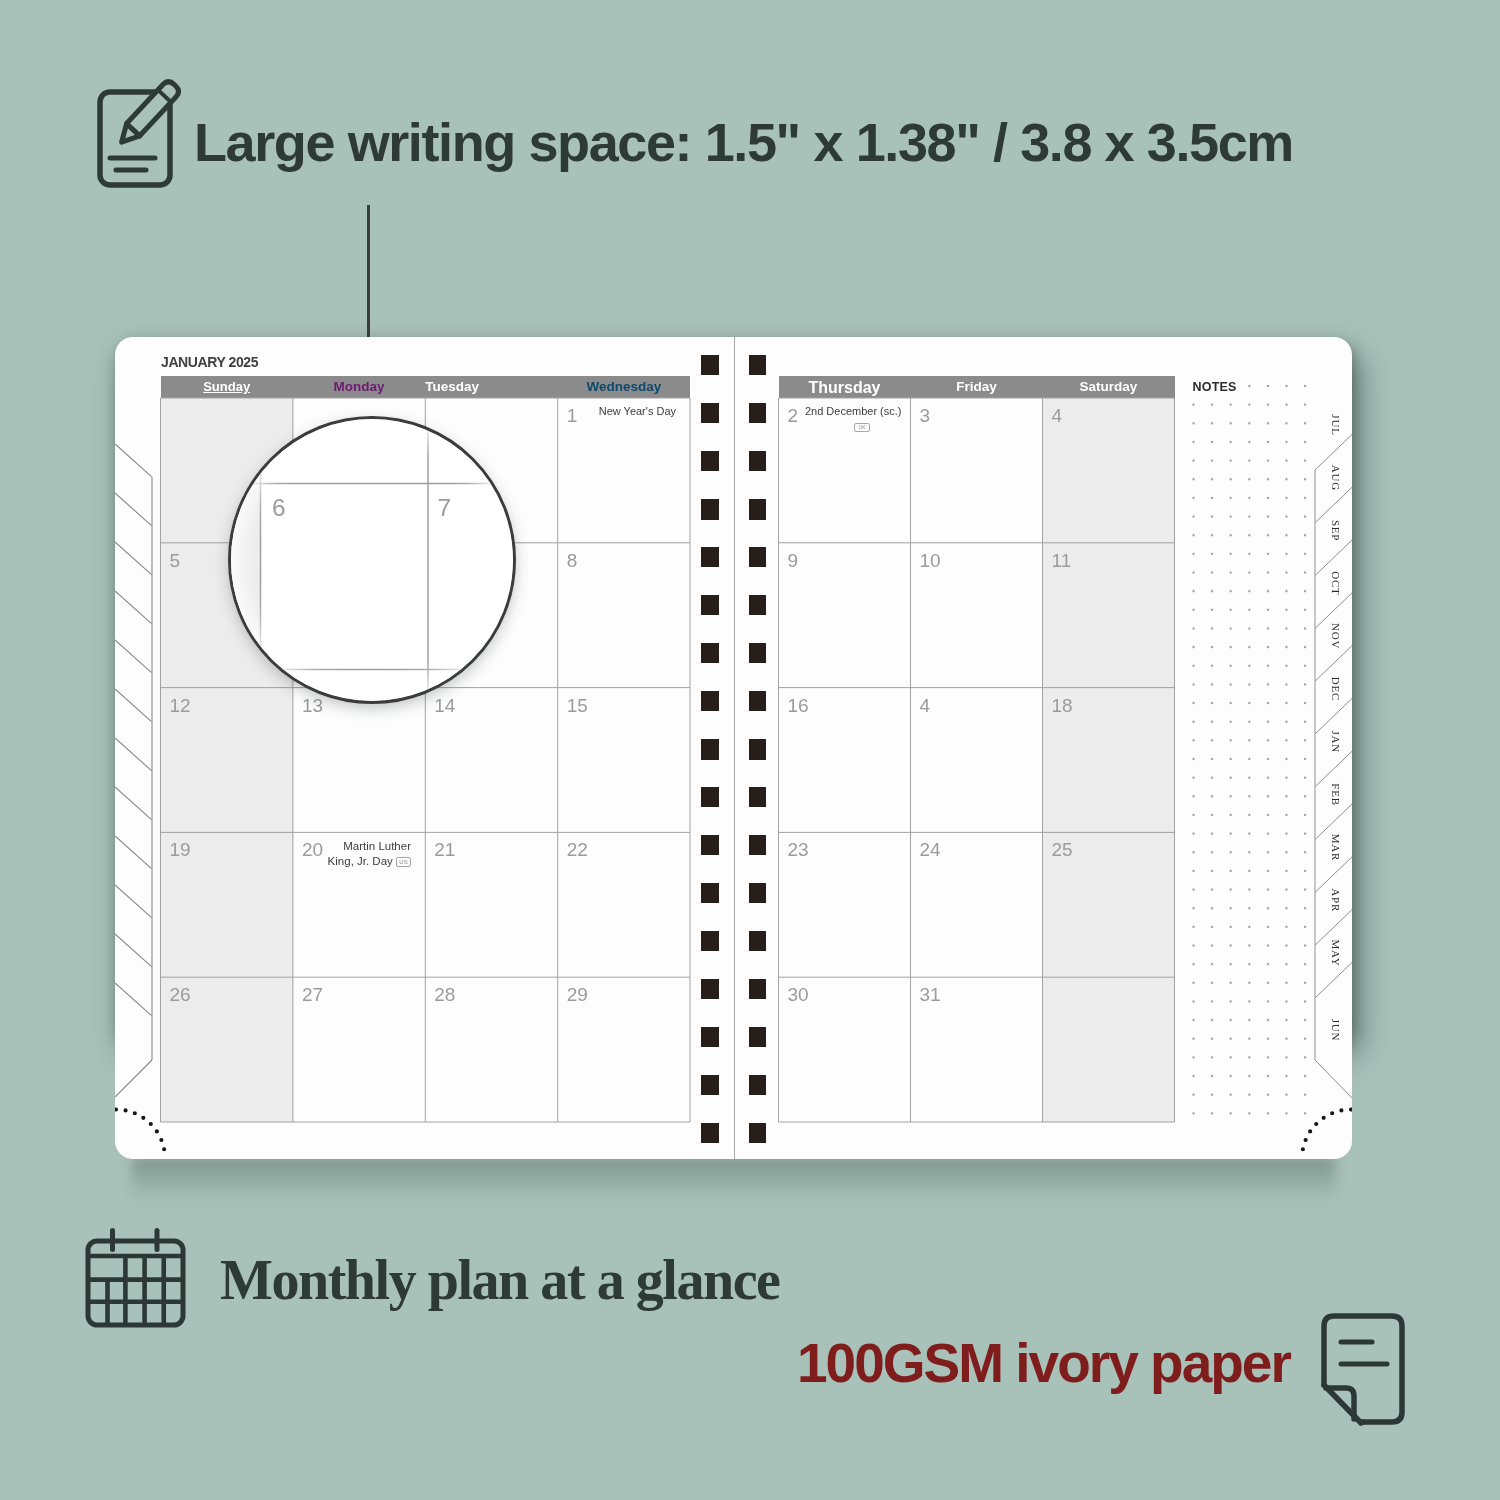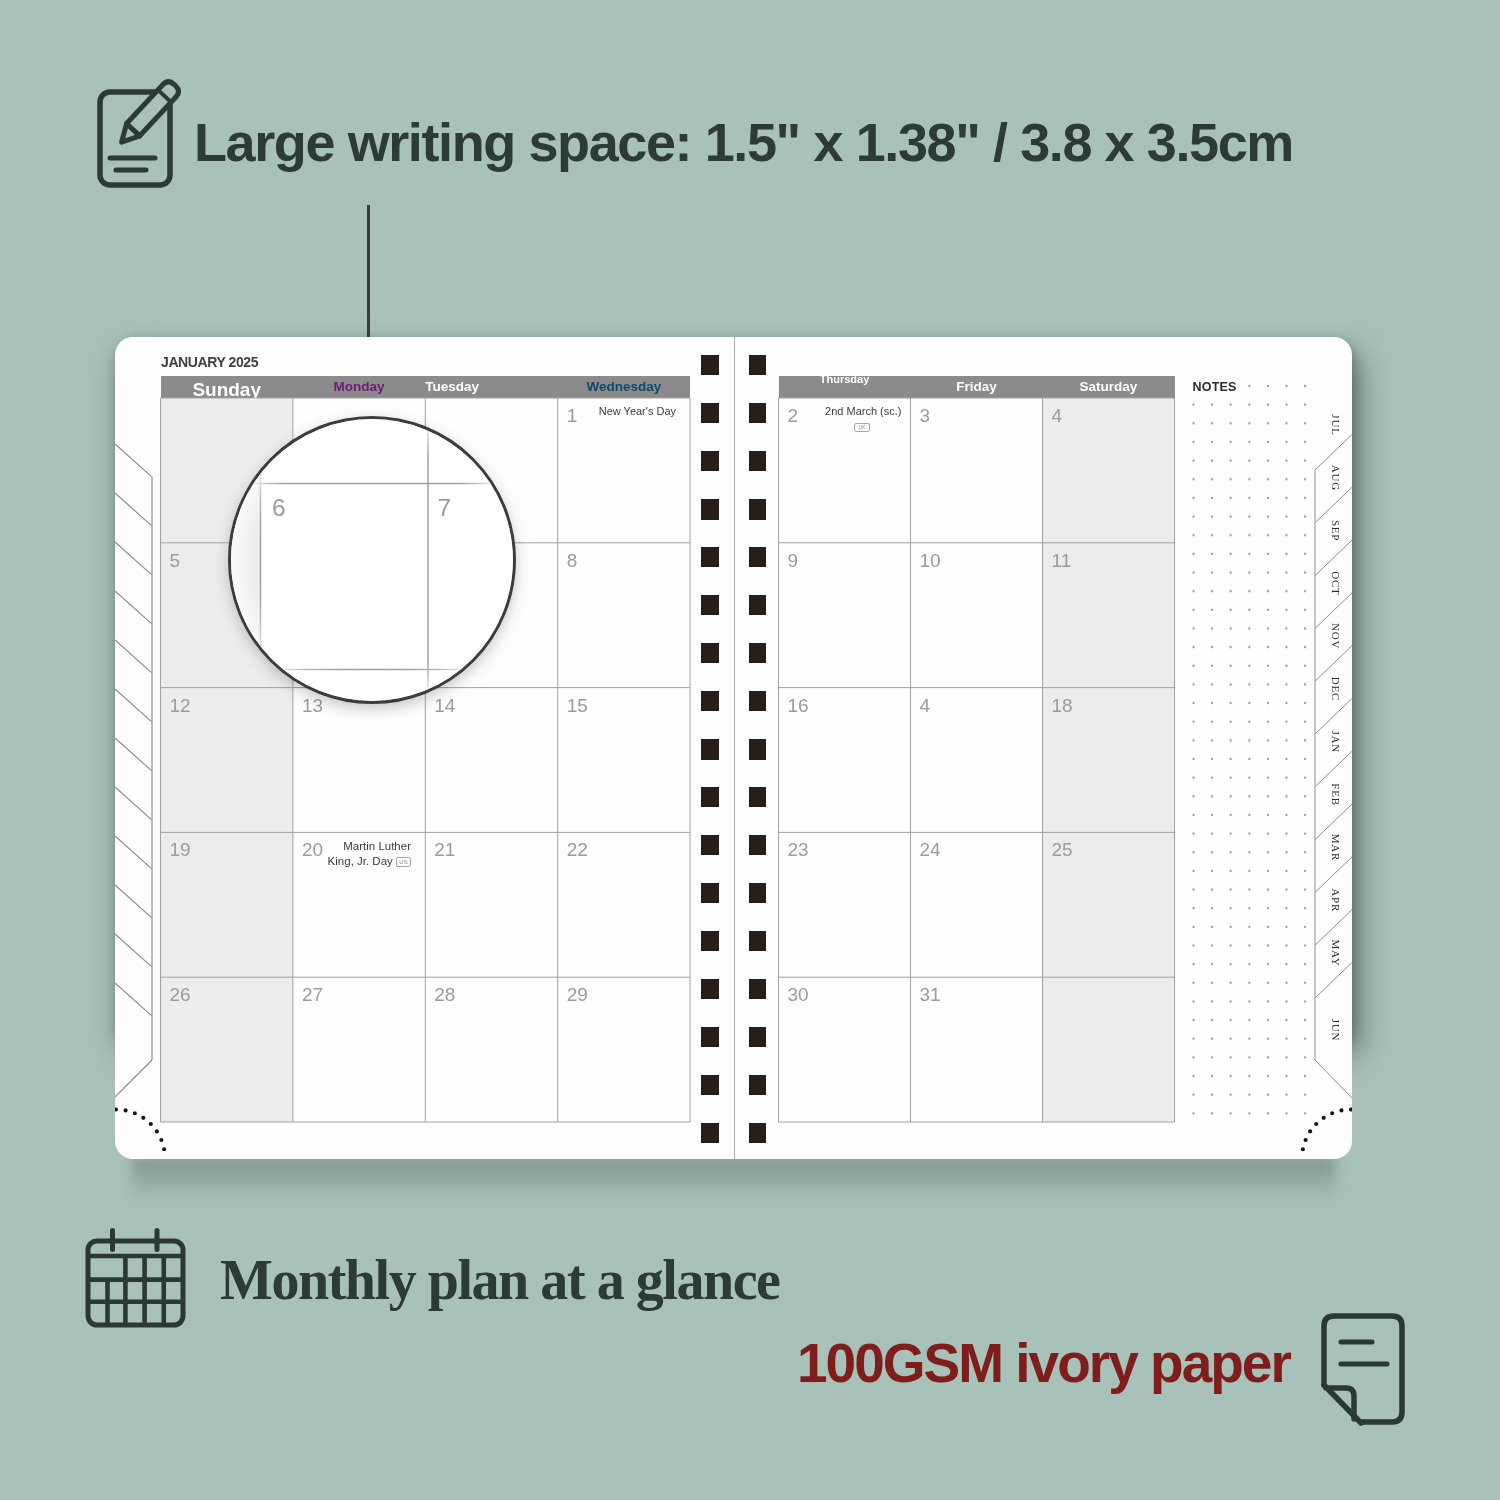--- a/index.html
+++ b/index.html
@@ -36,21 +36,21 @@
 
   <div class="abs" style="left:618.5px;top:0;width:1px;height:822px;background:#a9a9a9;"></div>
 
   <div class="abs" style="left:46px;top:17px;font-size:14px;font-weight:bold;color:#404040;letter-spacing:-.4px;">JANUARY 2025</div>
 
   <div class="abs" style="left:45.5px;top:61px;width:132.4px;height:724px;background:#ececec;"></div>
 
   <div class="abs" style="left:927.5px;top:61px;width:132px;height:724px;background:#ececec;"></div>
 
   <div class="abs" style="left:45.5px;top:39px;width:529.5px;height:22px;background:#8b8b8b;"></div>
-  <div class="abs" style="left:45.5px;top:42px;width:132.4px;text-align:center;font-size:19px;font-weight:bold;color:#fff;">Sunday</div>
+  <div class="abs" style="left:45.5px;top:42px;width:132.4px;text-align:center;font-size:13px;font-weight:bold;color:#fff;text-decoration:underline;">Sunday</div>
   <div class="abs" style="left:177.9px;top:42px;width:132.4px;text-align:center;font-size:13.5px;font-weight:bold;color:#701a75;">Monday</div>
   <div class="abs" style="left:310.3px;top:42px;width:132.4px;font-size:13.5px;font-weight:bold;color:#fff;">Tuesday</div>
   <div class="abs" style="left:442.7px;top:42px;width:132.4px;text-align:center;font-size:13.5px;font-weight:bold;color:#0c4a6e;">Wednesday</div>
 
   <svg class="abs" style="left:0;top:0" width="619" height="822" viewBox="0 0 619 822" fill="none" stroke="#a2a2a2" stroke-width="1">
     <path d="M45.5 61 H575 M45.5 205.8 H575 M45.5 350.6 H575 M45.5 495.4 H575 M45.5 640.2 H575 M45.5 785 H575"></path>
     <path d="M45.5 61 V785 M177.9 61 V785 M310.3 61 V785 M442.7 61 V785 M575 61 V785"></path>
   </svg>
 
   <svg class="abs" style="left:0;top:0" width="619" height="822" viewBox="0 0 619 822" fill="none" stroke="#888888" stroke-width="1.1">
@@ -93,26 +93,26 @@
   <div class="num" style="left:672.5px;top:502.4px;">23</div>
   <div class="num" style="left:804.5px;top:502.4px;">24</div>
   <div class="num" style="left:936.5px;top:502.4px;">25</div>
   <div class="num" style="left:672.5px;top:647.2px;">30</div>
   <div class="num" style="left:804.5px;top:647.2px;">31</div>
 
   <div class="abs" style="left:471px;top:68px;width:90px;font-size:11px;color:#3d3d3d;text-align:right;white-space:nowrap;">New Year's Day</div>
 
   <div class="abs" style="left:196px;top:502px;width:100px;font-size:11.5px;line-height:14.5px;color:#3d3d3d;text-align:right;">Martin Luther<br>King, Jr. Day <span style="display:inline-block;width:13px;height:8px;border:1px solid #a5a5a5;border-radius:2px;font-size:6px;color:#888;text-align:center;line-height:8px;vertical-align:1px;">US</span></div>
 
-  <div class="abs" style="left:686.5px;top:68px;width:100px;font-size:11px;color:#3d3d3d;text-align:right;white-space:nowrap;">2nd March (sc.)</div>
+  <div class="abs" style="left:686.5px;top:68px;width:100px;font-size:11px;color:#3d3d3d;text-align:right;white-space:nowrap;">2nd December (sc.)</div>
 
   <div class="abs" style="left:739px;top:86px;width:14px;height:7px;border:1px solid #a8a8a8;border-radius:2px;font-size:5px;color:#8a8a8a;text-align:center;line-height:7px;">UK</div>
 
   <div class="abs" style="left:663.5px;top:39px;width:396px;height:22px;background:#8b8b8b;"></div>
-  <div class="abs" style="left:663.5px;top:36px;width:132px;text-align:center;font-size:11px;font-weight:bold;color:#fff;">Thursday</div>
+  <div class="abs" style="left:663.5px;top:42px;width:132px;text-align:center;font-size:16px;font-weight:bold;color:#fff;">Thursday</div>
   <div class="abs" style="left:795.5px;top:42px;width:132px;text-align:center;font-size:13.5px;font-weight:bold;color:#fff;">Friday</div>
   <div class="abs" style="left:927.5px;top:42px;width:132px;text-align:center;font-size:13.5px;font-weight:bold;color:#fff;">Saturday</div>
 
   <svg class="abs" style="left:619px;top:0" width="618" height="822" viewBox="619 0 618 822" fill="none" stroke="#a2a2a2" stroke-width="1">
     <path d="M663.5 61 H1059.5 M663.5 205.8 H1059.5 M663.5 350.6 H1059.5 M663.5 495.4 H1059.5 M663.5 640.2 H1059.5 M663.5 785 H1059.5"></path>
     <path d="M663.5 61 V785 M795.5 61 V785 M927.5 61 V785 M1059.5 61 V785"></path>
   </svg>
 
   <svg class="abs" style="left:1060px;top:30px" width="150" height="760" viewBox="1060 30 150 760" fill="#9c9c9c">
     <defs>

